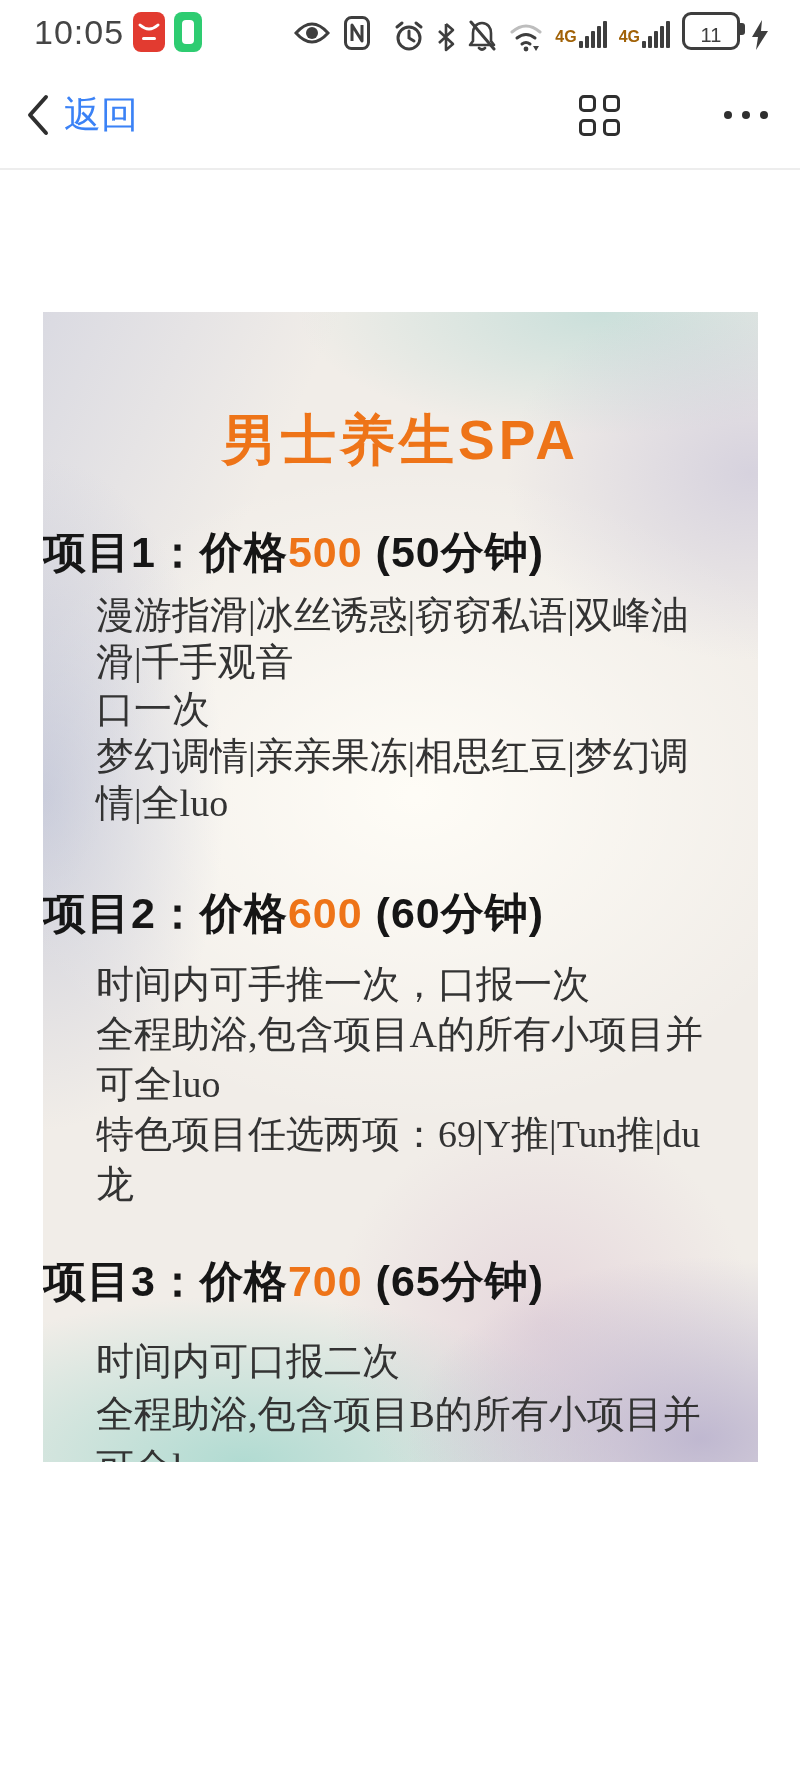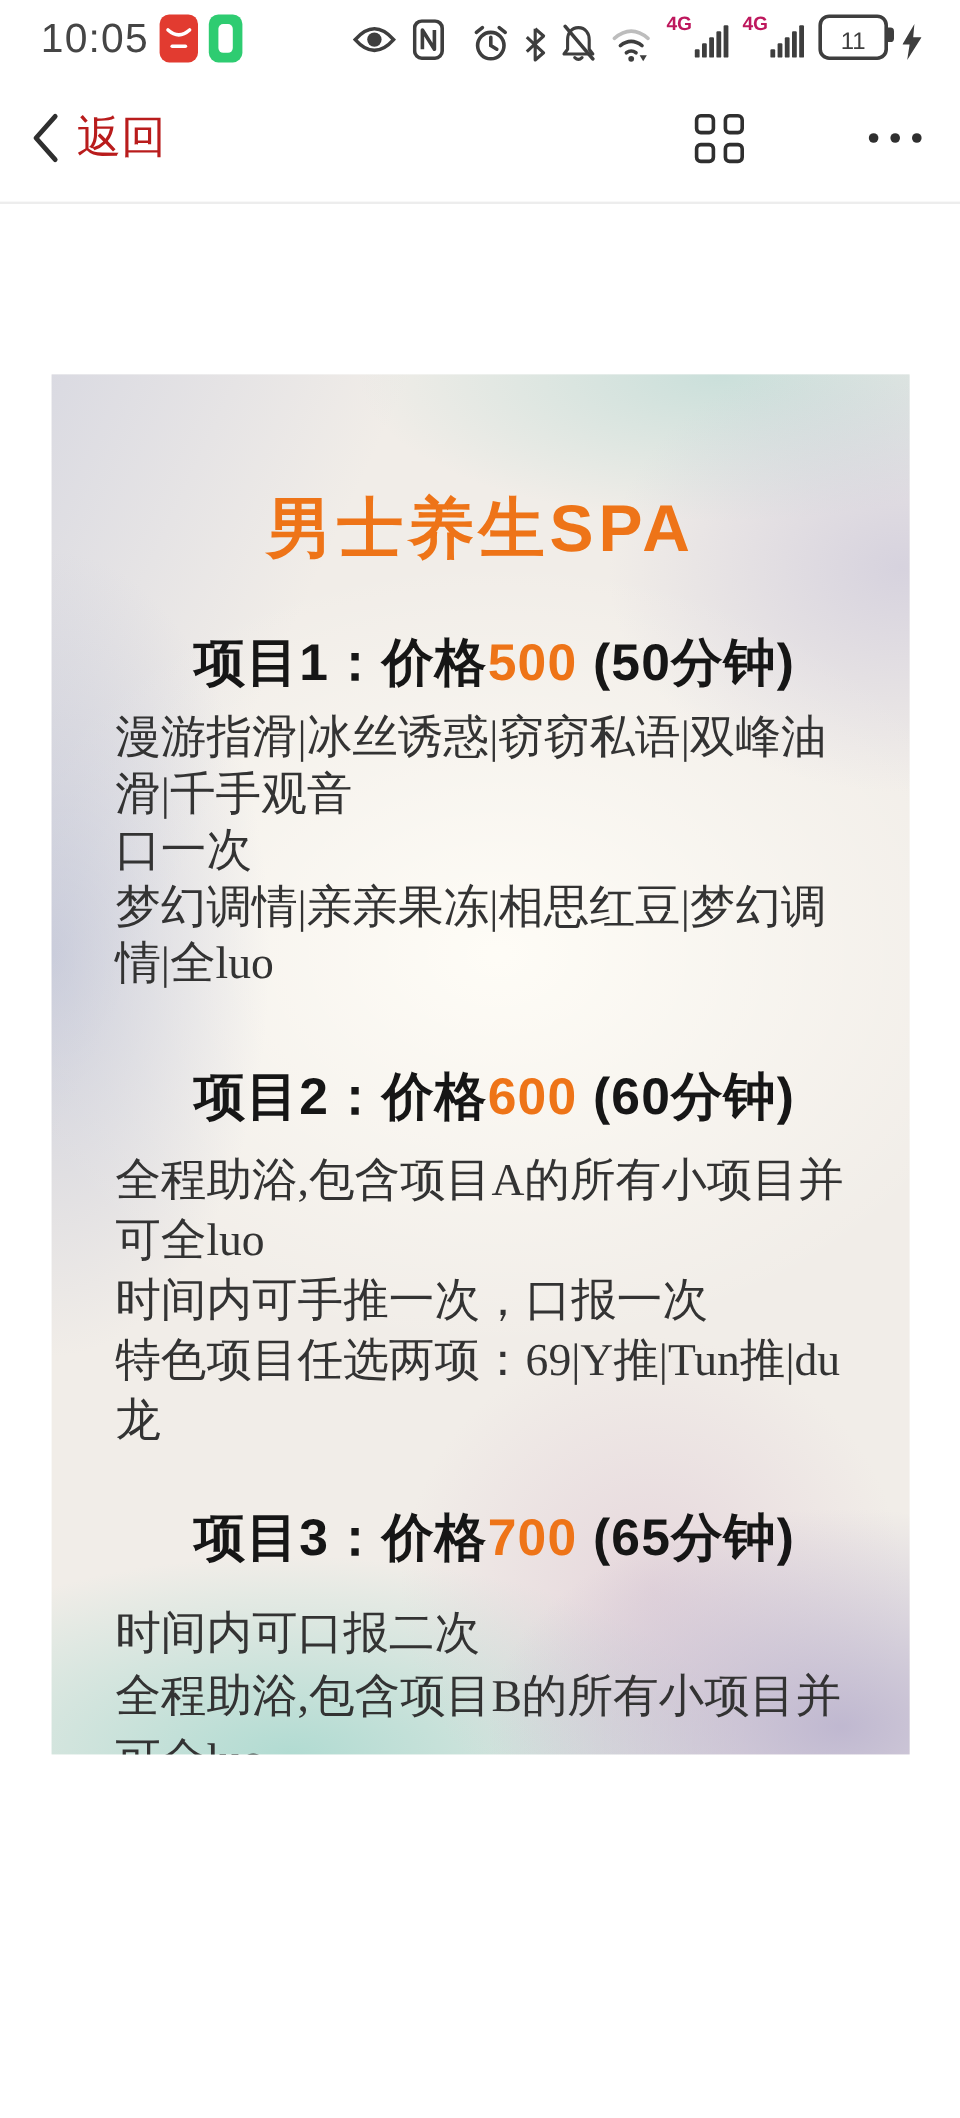--- a/index.html
+++ b/index.html
@@ -12,35 +12,35 @@
   .sb-time{font-size:34px;color:#454545;letter-spacing:1px;}
   .badge{width:32px;height:40px;border-radius:8px;position:relative;}
   .badge.red{background:#e23b30;}
   .badge.red svg{position:absolute;left:4px;top:7px;}
   .badge.green{background:#2ecc71;width:28px;}
   .badge.green::before{content:"";position:absolute;left:8px;top:8px;width:12px;height:24px;
      border-radius:4px;background:#fff;}
   .sb-mid{position:absolute;left:294px;top:16px;display:flex;gap:14px;align-items:center;}
   .sb-right{position:absolute;right:32px;top:12px;display:flex;gap:12px;align-items:flex-end;height:40px;}
   .sig{display:flex;align-items:flex-end;gap:2px;}
-  .sig-label{font-size:16px;font-weight:bold;color:#be185d;line-height:14px;margin-bottom:24px;}
+  .sig-label{font-size:16px;font-weight:bold;color:#a16207;line-height:14px;margin-bottom:8px;}
   .bars{display:flex;align-items:flex-end;gap:2px;margin-bottom:4px;}
   .bars i{display:block;width:4px;background:#3e3e3e;border-radius:1px;}
   .batt{position:relative;width:52px;height:32px;border:3px solid #3e3e3e;border-radius:9px;
         display:flex;align-items:flex-end;justify-content:center;margin-bottom:2px;}
   .batt span{font-size:20px;color:#3e3e3e;}
   .batt::after{content:"";position:absolute;right:-8px;top:8px;width:5px;height:12px;
         background:#3e3e3e;border-radius:0 3px 3px 0;}
   .bolt{margin-bottom:2px;}
 
   
   .nav-bar{position:relative;height:106px;display:flex;align-items:center;
            border-bottom:2px solid #ededed;background:#fff;}
   .nav-back{display:flex;align-items:center;gap:14px;margin-left:26px;cursor:pointer;}
-  .nav-back-label{font-size:37px;color:#b91c1c;}
+  .nav-back-label{font-size:37px;color:#3b82f6;}
   .nav-right{position:absolute;right:32px;display:flex;align-items:center;gap:104px;}
   .grid-icon{display:grid;grid-template-columns:17px 17px;grid-template-rows:17px 17px;gap:7px;}
   .grid-icon i{display:block;border:3px solid #2f2f2f;border-radius:5px;box-sizing:border-box;}
   .more-dots{display:flex;gap:10px;}
   .more-dots i{width:8px;height:8px;border-radius:50%;background:#2f2f2f;display:block;}
 
   
   .poster{position:relative;width:715px;height:1150px;margin:142px 0 0 43px;overflow:hidden;
     background-color:#f1ede8;
     background-image:
@@ -48,22 +48,22 @@
       radial-gradient(ellipse 300px 300px at 70% 88%, rgba(220,196,210,0.55), rgba(220,196,210,0) 70%),
       radial-gradient(ellipse 520px 230px at 28% 100%, rgba(166,216,206,0.85), rgba(166,216,206,0) 72%),
       radial-gradient(ellipse 260px 480px at 0% 42%, rgba(173,180,208,0.55), rgba(173,180,208,0) 70%),
       radial-gradient(ellipse 340px 260px at 99% 14%, rgba(188,184,212,0.50), rgba(188,184,212,0) 72%),
       radial-gradient(ellipse 420px 170px at 78% 0%, rgba(170,212,207,0.55), rgba(170,212,207,0) 72%),
       linear-gradient(115deg, rgba(190,195,218,0.45) 0%, rgba(190,195,218,0) 24%),
       radial-gradient(ellipse 560px 420px at 52% 42%, rgba(255,253,247,0.95), rgba(255,253,247,0) 78%);
   }
   .poster-title{margin-top:92px;text-align:center;font-size:55px;font-weight:900;
     letter-spacing:4px;color:#ee7418;font-family:"Liberation Sans",sans-serif;}
-  .sec-heading{text-align:center;font-size:43px;font-weight:900;color:#161616;letter-spacing:1px;
-    font-family:"Liberation Sans",sans-serif;padding-left:23px;}
+  .sec-heading{text-align:left;font-size:43px;font-weight:900;color:#161616;letter-spacing:1px;
+    font-family:"Liberation Sans",sans-serif;}
   .sec-heading .price{color:#ee7418;}
   .sec-1 .sec-heading{margin-top:46px;}
   .sec-2 .sec-heading{margin-top:58px;}
   .sec-3 .sec-heading{margin-top:44px;}
   .sec-body{margin:8px 48px 0 53px;font-family:"Liberation Serif","DejaVu Serif",serif;
     font-size:38px;color:#333;}
   .sec-1 .sec-body{line-height:47px;margin-top:10px;}
   .sec-2 .sec-body{line-height:50px;margin-top:16px;}
   .sec-3 .sec-body{line-height:53px;margin-top:24px;}
   svg{display:block;}
@@ -196,22 +196,22 @@
         <div>口一次</div>
         <div>梦幻调情|亲亲果冻|相思红豆|梦幻调情|全luo</div>
       </div>
     </div>
 
     <div class="sec sec-2">
       <div class="sec-heading">
         <span>项目2：价格</span><span class="price">600</span><span> (60分钟)</span>
       </div>
       <div class="sec-body">
+        <div>时间内可手推一次，口报一次</div>
         <div>全程助浴,包含项目A的所有小项目并可全luo</div>
-        <div>时间内可手推一次，口报一次</div>
         <div>特色项目任选两项：69|Y推|Tun推|du龙</div>
       </div>
     </div>
 
     <div class="sec sec-3">
       <div class="sec-heading">
         <span>项目3：价格</span><span class="price">700</span><span> (65分钟)</span>
       </div>
       <div class="sec-body">
         <div>时间内可口报二次</div>

